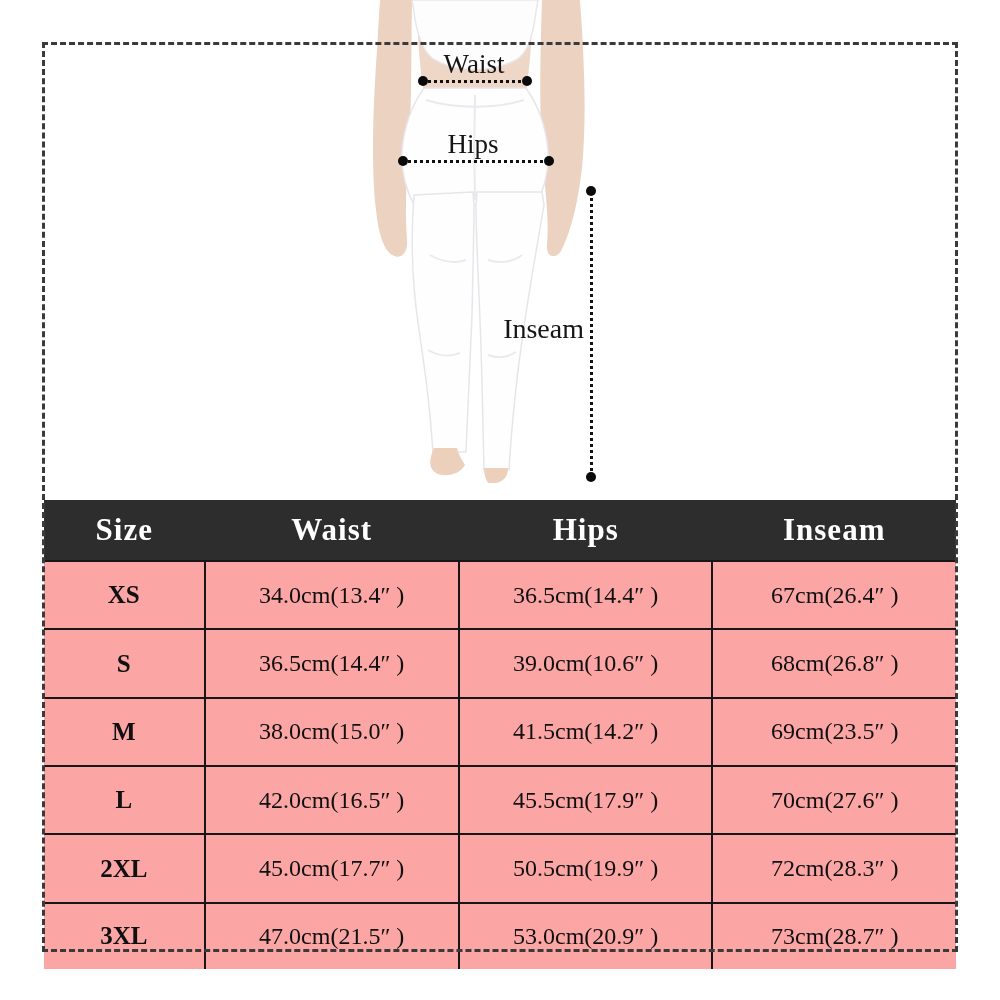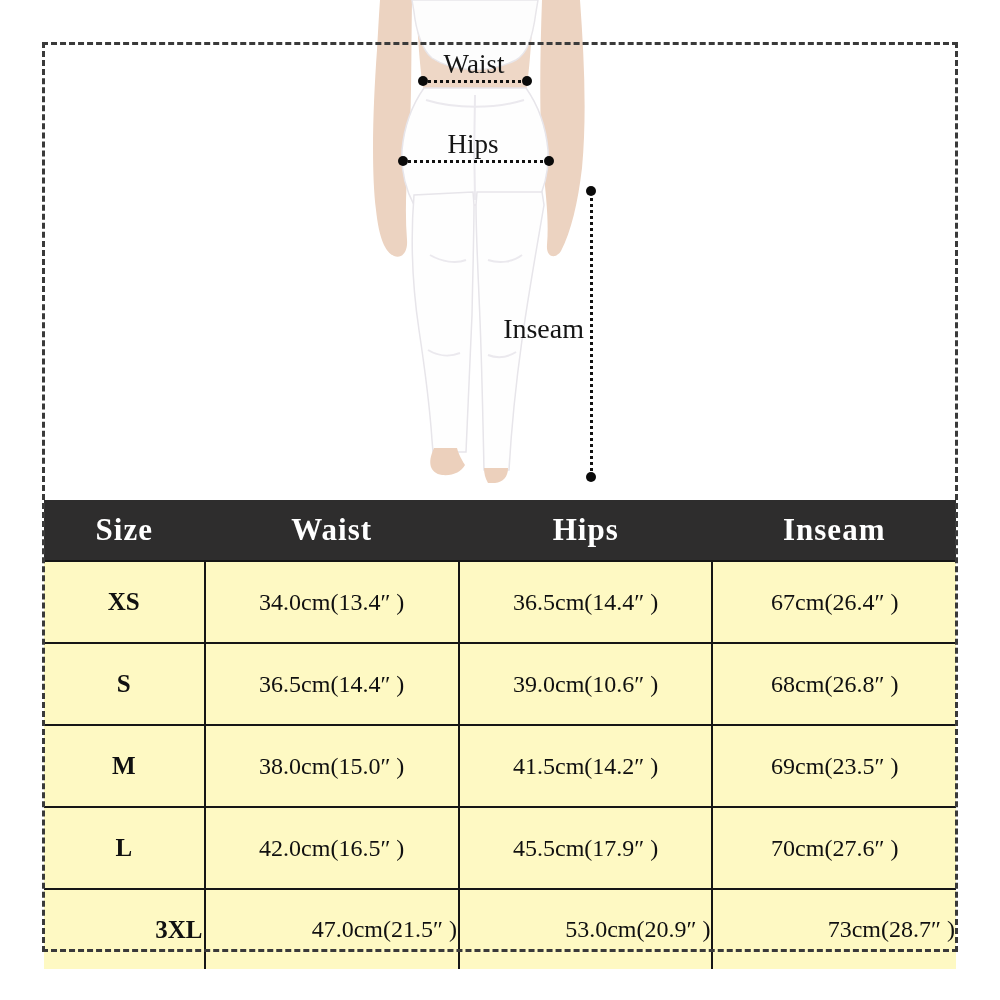--- a/index.html
+++ b/index.html
@@ -35,25 +35,25 @@
   .size-table{
     position:absolute;left:44px;top:500px;width:912px;height:469px;
     border-collapse:collapse;table-layout:fixed;text-align:center;z-index:2;
     font-family:"Liberation Serif","DejaVu Serif",serif;
   }
   .size-table th{
     background:var(--hdr-bg,#2e2d2d);color:var(--hdr-fg,#fff);
     font-size:31px;font-weight:600;height:58px;letter-spacing:1px;border:none;
   }
   .size-table td{
-    border:2px solid #161616;font-size:24px;color:#101010;background:#fef9c3;
+    border:2px solid #161616;font-size:24px;color:#101010;background:#fca5a5;
   }
   .size-table td:first-child{border-left:none;font-size:25px;font-weight:600;}
   .size-table td:last-child{border-right:none;}
-  .size-table tr:last-child td{border-bottom:none;text-align:right;}
+  .size-table tr:last-child td{border-bottom:none;}
 </style>
 </head>
 <body style="background: rgb(255, 255, 255);">
 
 <div class="canvas">
 
   <svg class="model" viewBox="0 0 280 483" xmlns="http://www.w3.org/2000/svg" aria-hidden="true">
 
     <path fill="#ecd3c1" d="M20,0 L52,0 C51,60 52,110 48,160 C46,190 45,215 47,240 C48,252 42,259 34,256
          C25,252 19,238 16,210 C11,170 13,105 17,50 C18,32 19,14 20,0 Z"></path>
@@ -141,20 +141,26 @@
           <td>41.5cm(14.2″ )</td>
           <td>69cm(23.5″ )</td>
         </tr>
         <tr>
           <td>L</td>
           <td>42.0cm(16.5″ )</td>
           <td>45.5cm(17.9″ )</td>
           <td>70cm(27.6″ )</td>
         </tr>
         <tr>
+          <td>2XL</td>
+          <td>45.0cm(17.7″ )</td>
+          <td>50.5cm(19.9″ )</td>
+          <td>72cm(28.3″ )</td>
+        </tr>
+        <tr>
           <td>3XL</td>
           <td>47.0cm(21.5″ )</td>
           <td>53.0cm(20.9″ )</td>
           <td>73cm(28.7″ )</td>
         </tr>
       </tbody>
   </table>
 
 </div>
 

